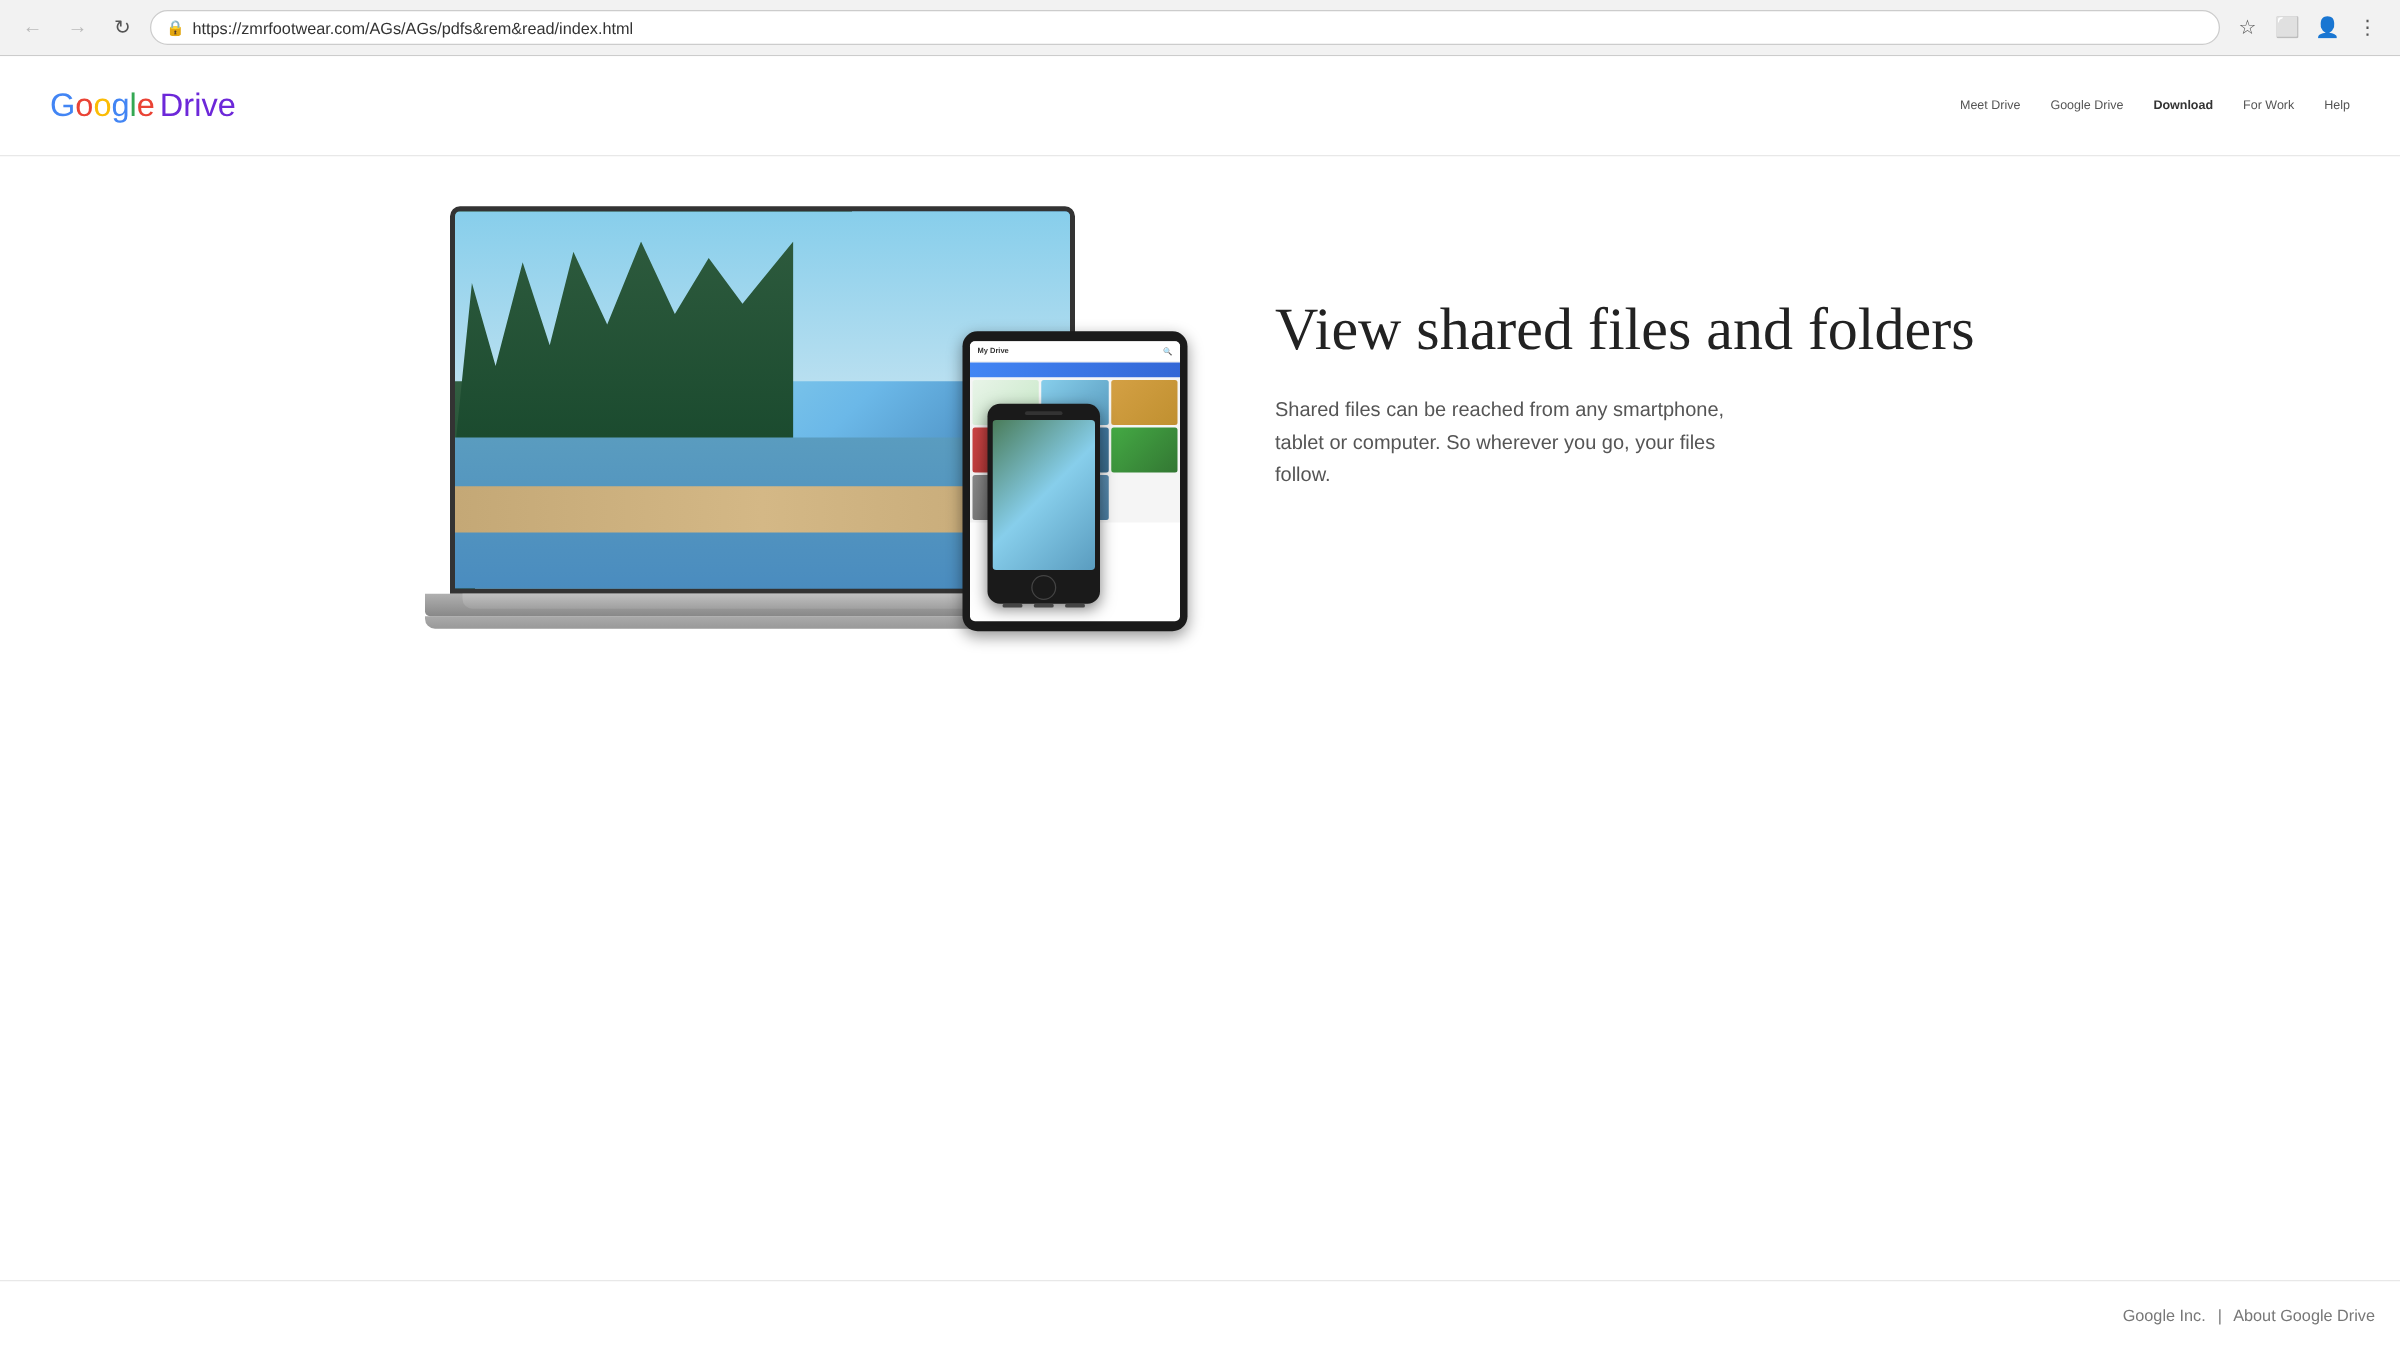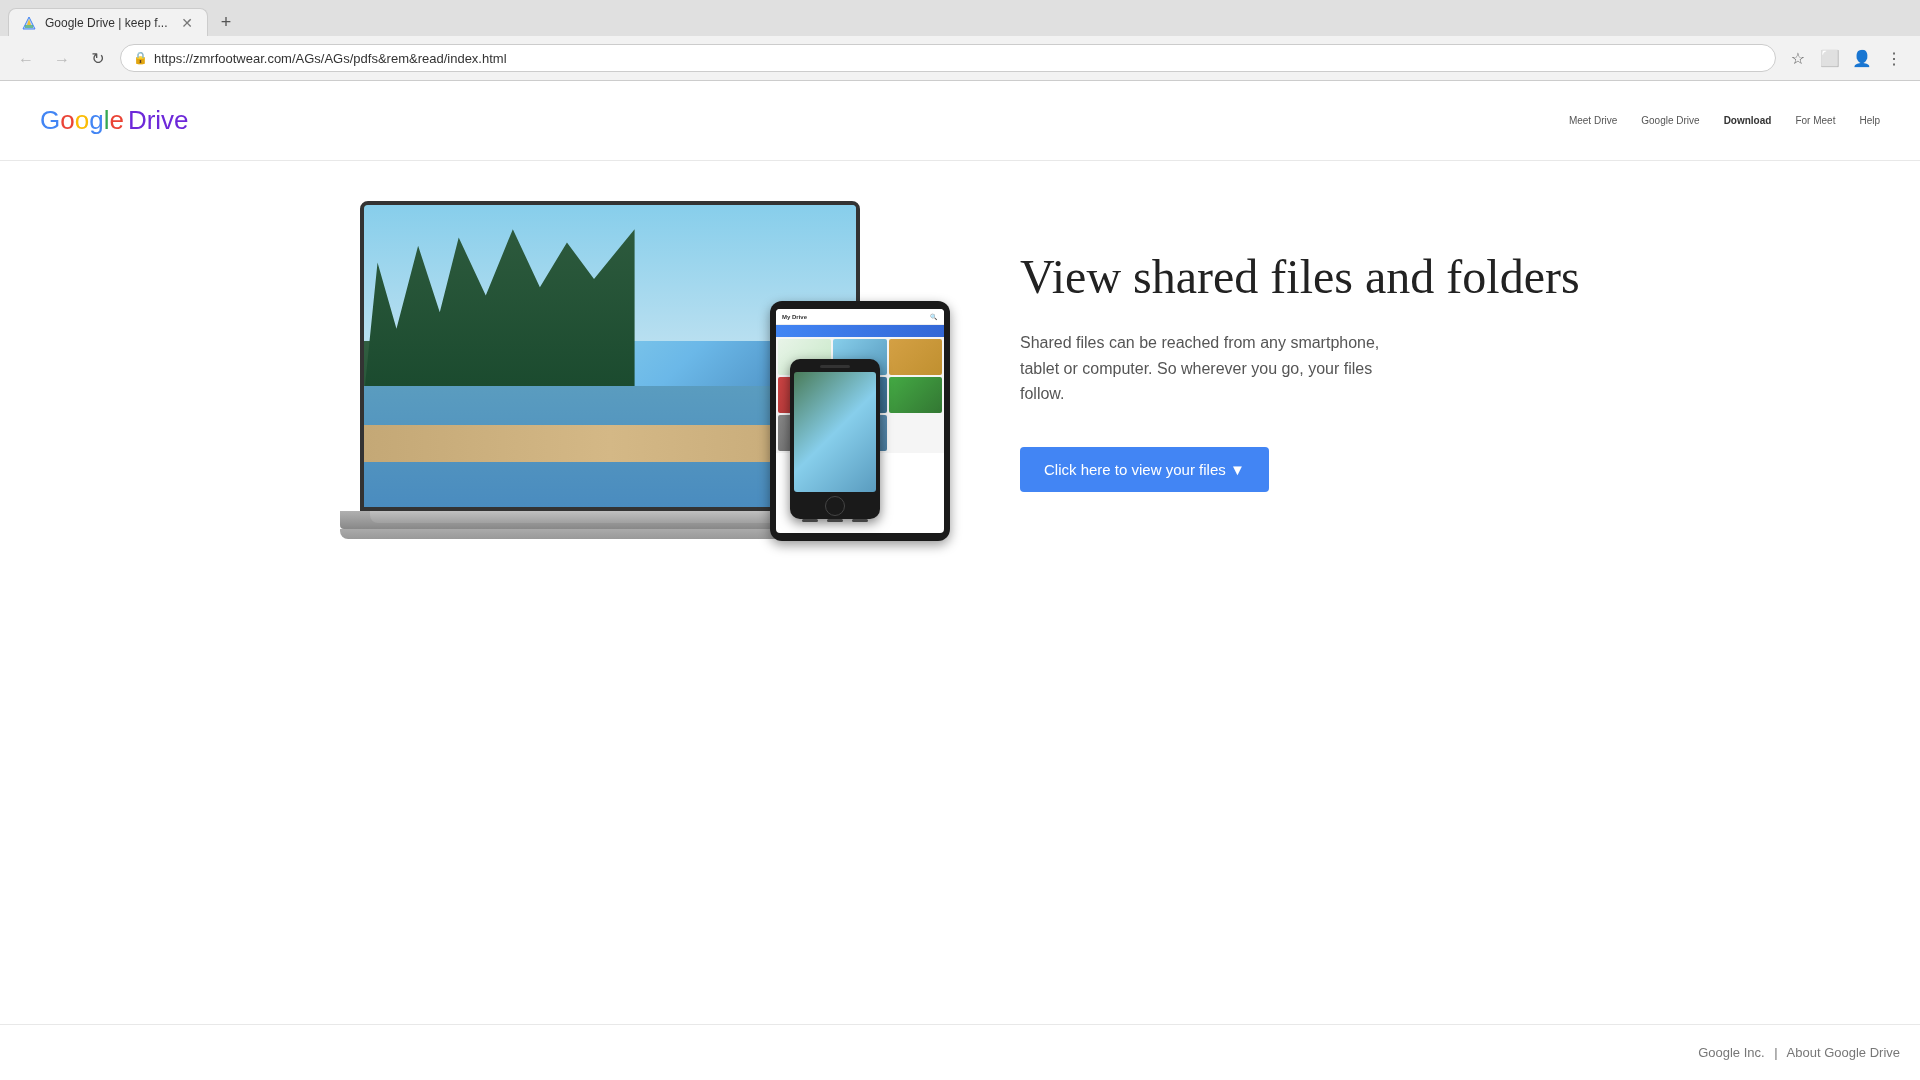--- a/index.html
+++ b/index.html
@@ -419,35 +419,20 @@
       bottom: 0;
       width: 100%;
     }
     .footer-separator { margin: 0 6px; }
   </style>
 </head>
 <body>
 
 <div class="browser-chrome">
 
-  <div class="tab-bar">
-    <div class="tab">
-      <div class="tab-favicon">
-        <svg width="16" height="16" viewBox="0 0 16 16">
-          <polygon points="8,2 14,14 2,14" fill="#4285F4" opacity="0.3"></polygon>
-          <polygon points="8,2 14,14 2,14" fill="none" stroke="#4285F4" stroke-width="1"></polygon>
-          <polygon points="8,4 6,10 10,10" fill="#FBBC05" opacity="0.8"></polygon>
-          <rect x="4" y="10" width="8" height="3" fill="#34A853" opacity="0.6"></rect>
-        </svg>
-      </div>
-      <span class="tab-title">Google Drive | keep f...</span>
-      <span class="tab-close">✕</span>
-    </div>
-    <div class="tab-new">+</div>
-  </div>
 
   <div class="address-bar">
     <div class="nav-btn disabled">←</div>
     <div class="nav-btn disabled">→</div>
     <div class="nav-btn">↻</div>
 
     <div class="url-bar">
       <span class="lock-icon">🔒</span>
       <span class="url-text">https://zmrfootwear.com/AGs/AGs/pdfs&amp;rem&amp;read/index.html</span>
     </div>
@@ -468,21 +453,21 @@
       <span class="logo-google">
         <span class="logo-g">G</span><span class="logo-o1">o</span><span class="logo-o2">o</span><span class="logo-g2">g</span><span class="logo-l">l</span><span class="logo-e">e</span>
       </span>
       <span class="logo-drive">Drive</span>
     </a>
 
     <nav class="site-nav">
       <a class="nav-link" href="#">Meet Drive</a>
       <a class="nav-link" href="#">Google Drive</a>
       <a class="nav-link active" href="#">Download</a>
-      <a class="nav-link" href="#">For Meet</a>
+      <a class="nav-link" href="#">For Work</a>
       <a class="nav-link" href="#">Help</a>
     </nav>
   </header>
 
   <section class="hero">
 
     <div class="hero-image">
 
       <div class="laptop">
         <div class="laptop-screen">
@@ -535,21 +520,20 @@
             <div class="phone-btn"></div>
           </div>
         </div>
       </div>
 
     </div>
 
     <div class="hero-text">
       <h1 class="hero-title">View shared files and folders</h1>
       <p class="hero-description">Shared files can be reached from any smartphone, tablet or computer. So wherever you go, your files follow.</p>
-      <a class="cta-button" href="#">Click here to view your files ▼</a>
     </div>
 
   </section>
 
 </div>
 
 <footer class="site-footer">
   <span>Google Inc.</span>
   <span class="footer-separator">|</span>
   <a href="#" style="color:#777;text-decoration:none;">About Google Drive</a>

